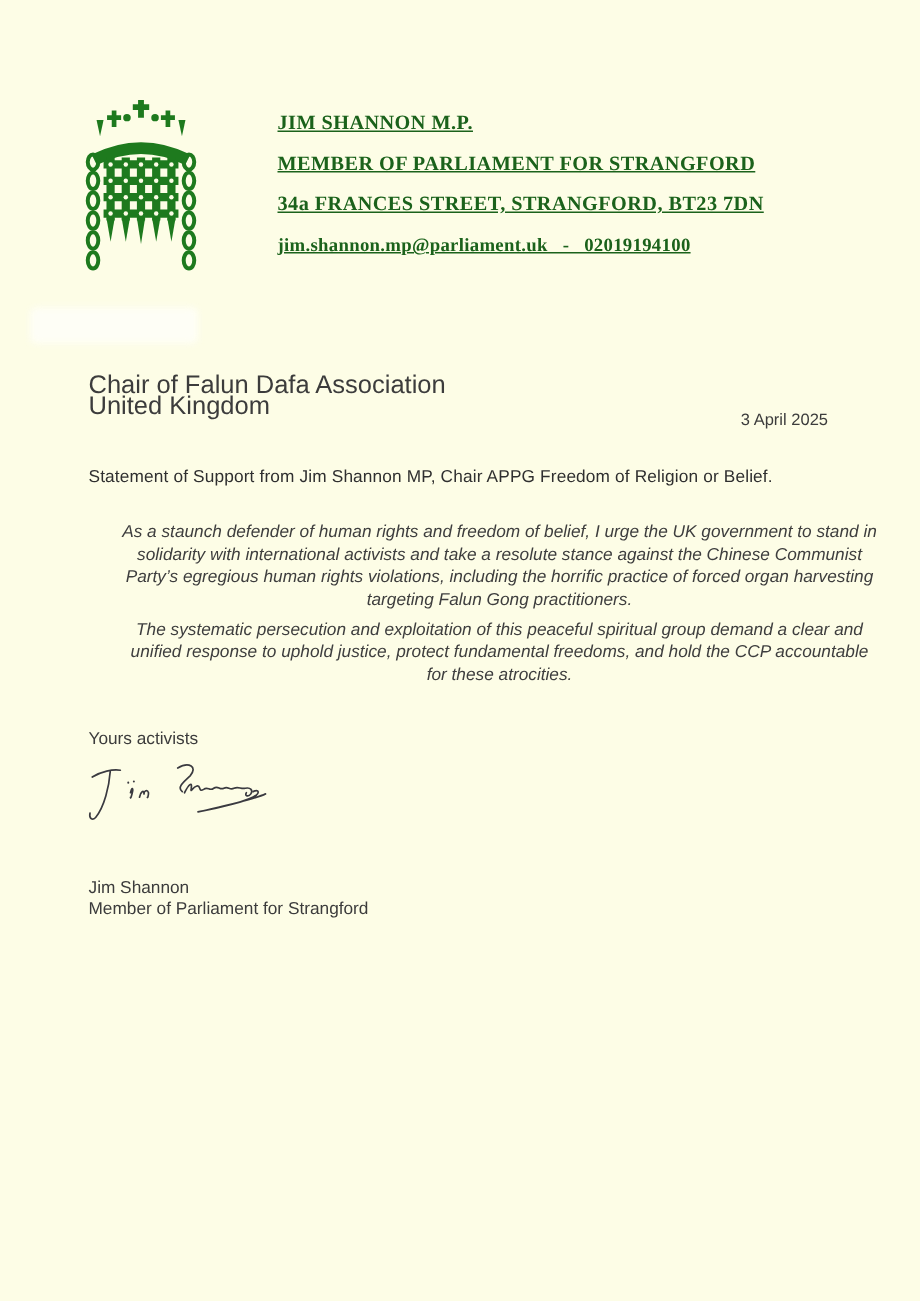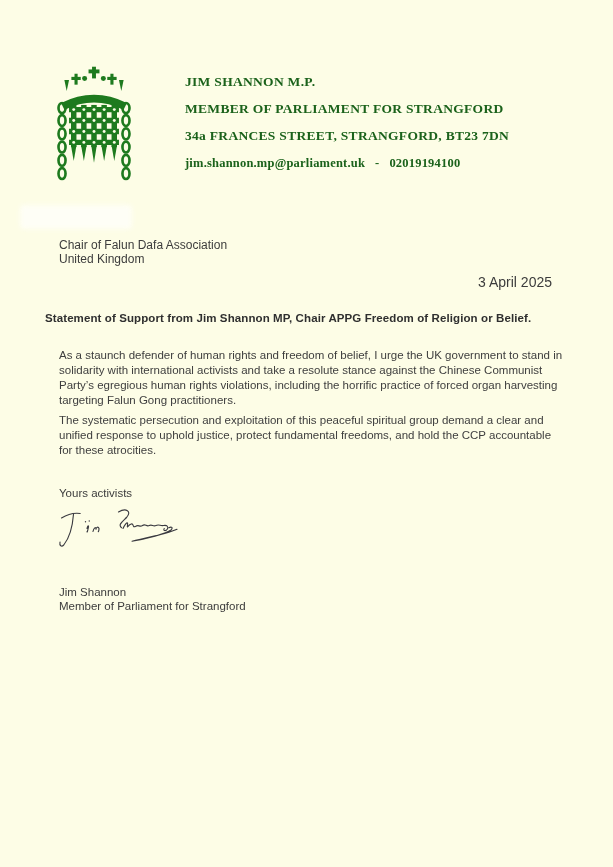--- a/index.html
+++ b/index.html
@@ -8,34 +8,34 @@
     background:#FDFDE6;
     position:relative;
     font-family:"Liberation Sans", sans-serif;
     color:#3C3C3C;
     overflow:hidden;
   }
   .abs{position:absolute;}
 
   
   .logo{left:55px;top:64px;width:78px;height:124px;}
-  .letterhead-text{left:185px;top:75px;color:#1B621B;font-family:"Liberation Serif", serif;font-weight:bold;}
+  .letterhead-text{left:185px;top:75px;color:#1B621B;font-family:"Liberation Serif", serif;font-weight:bold;text-decoration:underline;}
   .lh-line{margin:0 0 13px 0;font-size:13.5px;line-height:14px;letter-spacing:0.3px;}
   .lh-contact{font-size:12.5px;letter-spacing:0.2px;white-space:pre;}
 
   
   .redaction{left:20px;top:205px;width:112px;height:24px;background:#FEFEF6;filter:blur(2.5px);border-radius:4px;}
-  .recipient{left:59px;top:239px;font-size:12px;line-height:13.5px;}
+  .recipient{left:59px;top:250px;font-size:17px;line-height:13.5px;}
   .recipient div{margin:0;}
 
-  .date{right:61px;top:274px;font-size:14px;margin-left:36px;}
+  .date{right:61px;top:274px;font-size:11px;margin-left:36px;}
 
-  .subject{left:45px;top:312px;font-size:11.5px;font-weight:bold;color:#2F2F2F;letter-spacing:0.1px;text-align:center;}
+  .subject{left:59px;top:312px;font-size:11.5px;font-weight:normal;color:#2F2F2F;letter-spacing:0.1px;text-align:center;}
 
-  .para{left:59px;top:348px;width:548px;font-size:11.5px;line-height:15px;color:#3E3E3E;white-space:pre-line;}
+  .para{left:59px;top:348px;width:548px;font-style:italic;font-size:11.5px;line-height:15px;color:#3E3E3E;white-space:pre-line;text-align:center;}
   .para2{top:413px;}
 
   .valediction{left:59px;top:487px;font-size:11.5px;}
   .signature{left:54px;top:503px;width:150px;height:60px;}
   .signoff{left:59px;top:566px;font-size:11.5px;line-height:13.5px;margin-top:20px;}
 </style>
 </head>
 <body>
 
 <div class="abs logo">

